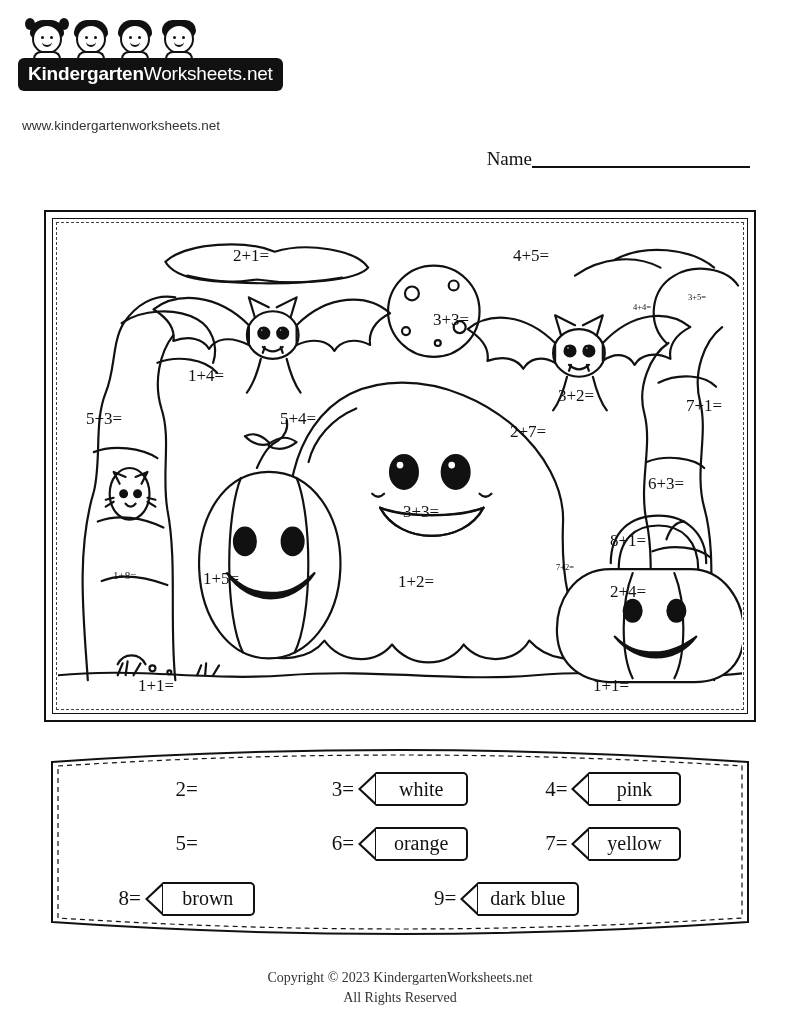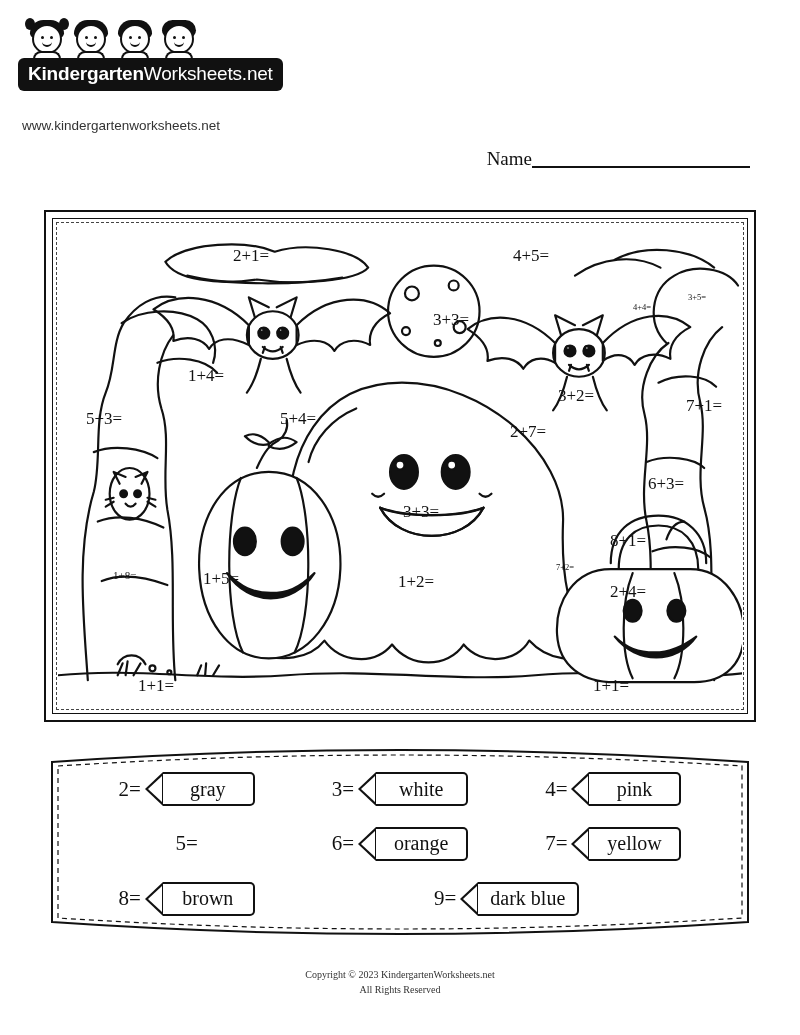--- a/index.html
+++ b/index.html
@@ -154,21 +154,21 @@
     min-width:92px;
     font-family:"Liberation Serif", serif;
     font-size:20px;
   }
 
   
   .footer {
     position:absolute;
     left:0; right:0; top:968px;
     text-align:center;
-    font-size:10px;
+    font-size:14px;
     color:#333;
     line-height:1.45;
     font-family:"Liberation Serif", serif;
   }
 </style>
 </head>
 <body>
 
 <div class="header">
 
@@ -372,24 +372,20 @@
 
 <div class="legend">
   <svg class="legend-border" viewBox="0 0 712 212" preserveAspectRatio="none">
     <path d="M8 26 Q356 2 704 26 L704 186 Q356 210 8 186 Z" fill="#fff" stroke="#111" stroke-width="2"></path>
     <path d="M14 30 Q356 8 698 30 L698 182 Q356 204 14 182 Z" fill="none" stroke="#111" stroke-width="1.2" stroke-dasharray="5 4"></path>
   </svg>
 
   <div class="legend-grid">
     <div class="legend-cell">
       <span class="legend-num">2=</span>
-      <span class="crayon">
-          <span class="tip"></span>
-          <span class="body">gray</span>
-        </span>
     </div>
     <div class="legend-cell">
       <span class="legend-num">3=</span>
       <span class="crayon">
           <span class="tip"></span>
           <span class="body">white</span>
         </span>
     </div>
     <div class="legend-cell">
       <span class="legend-num">4=</span>

